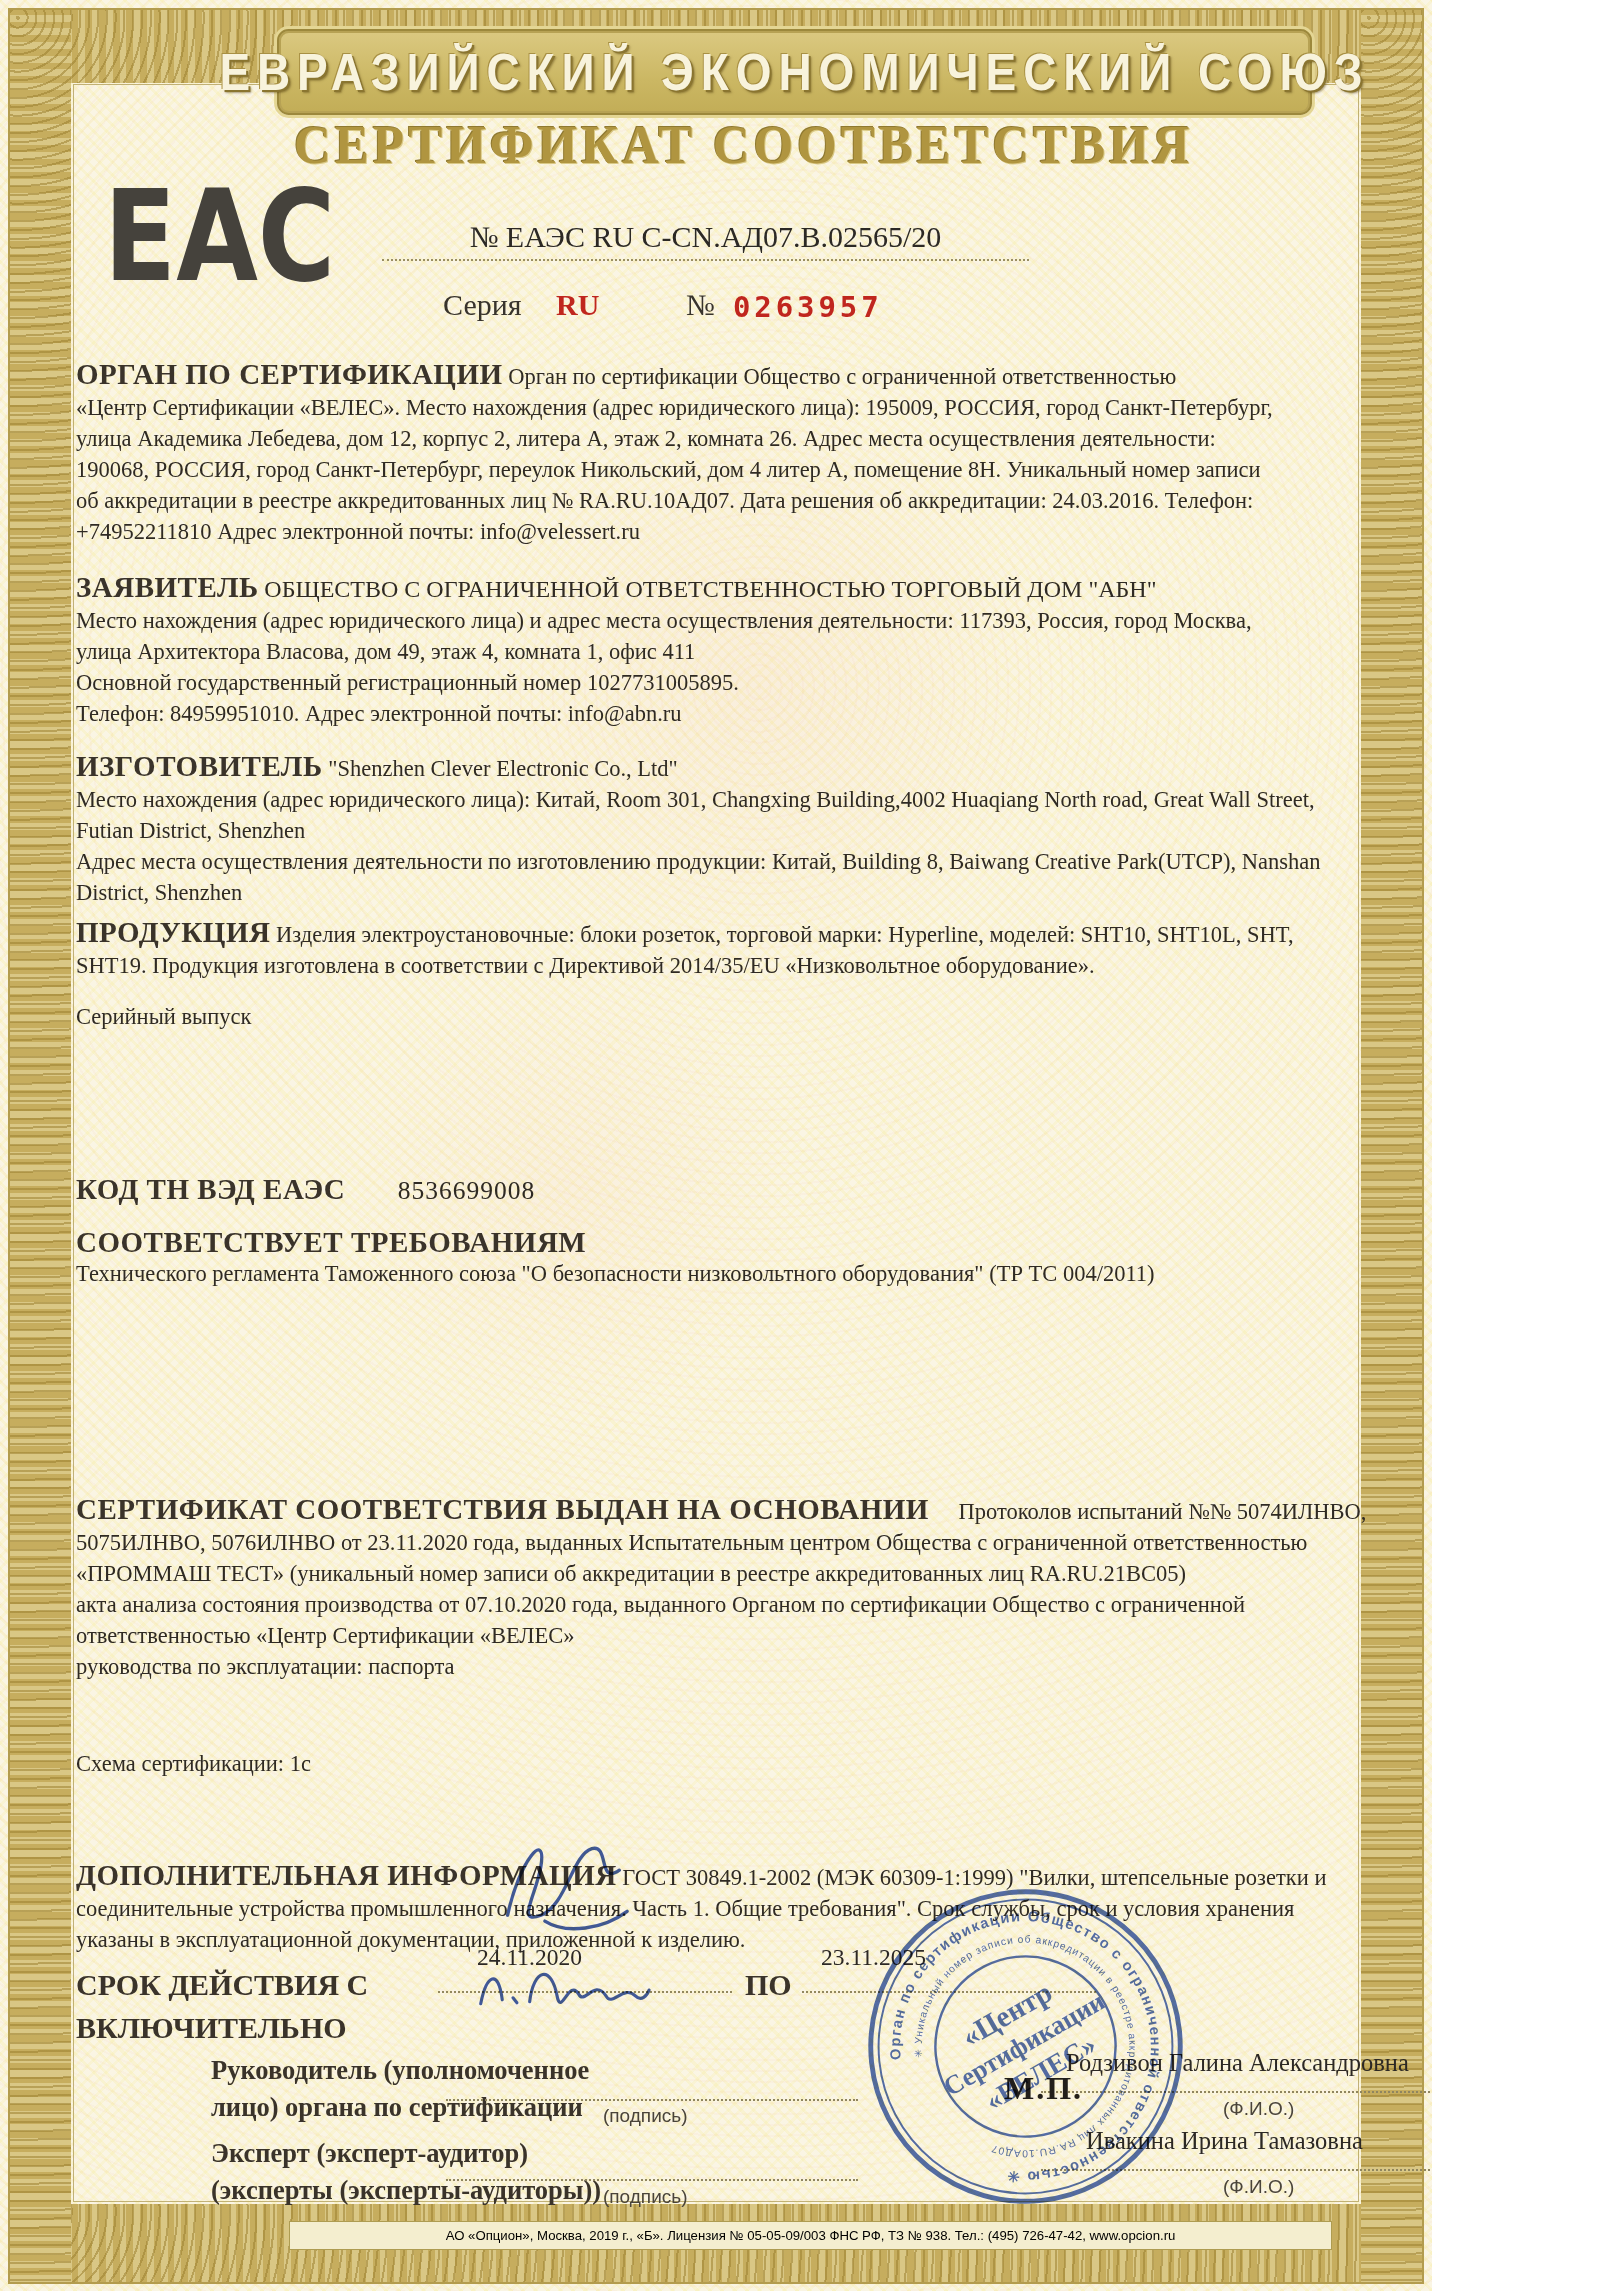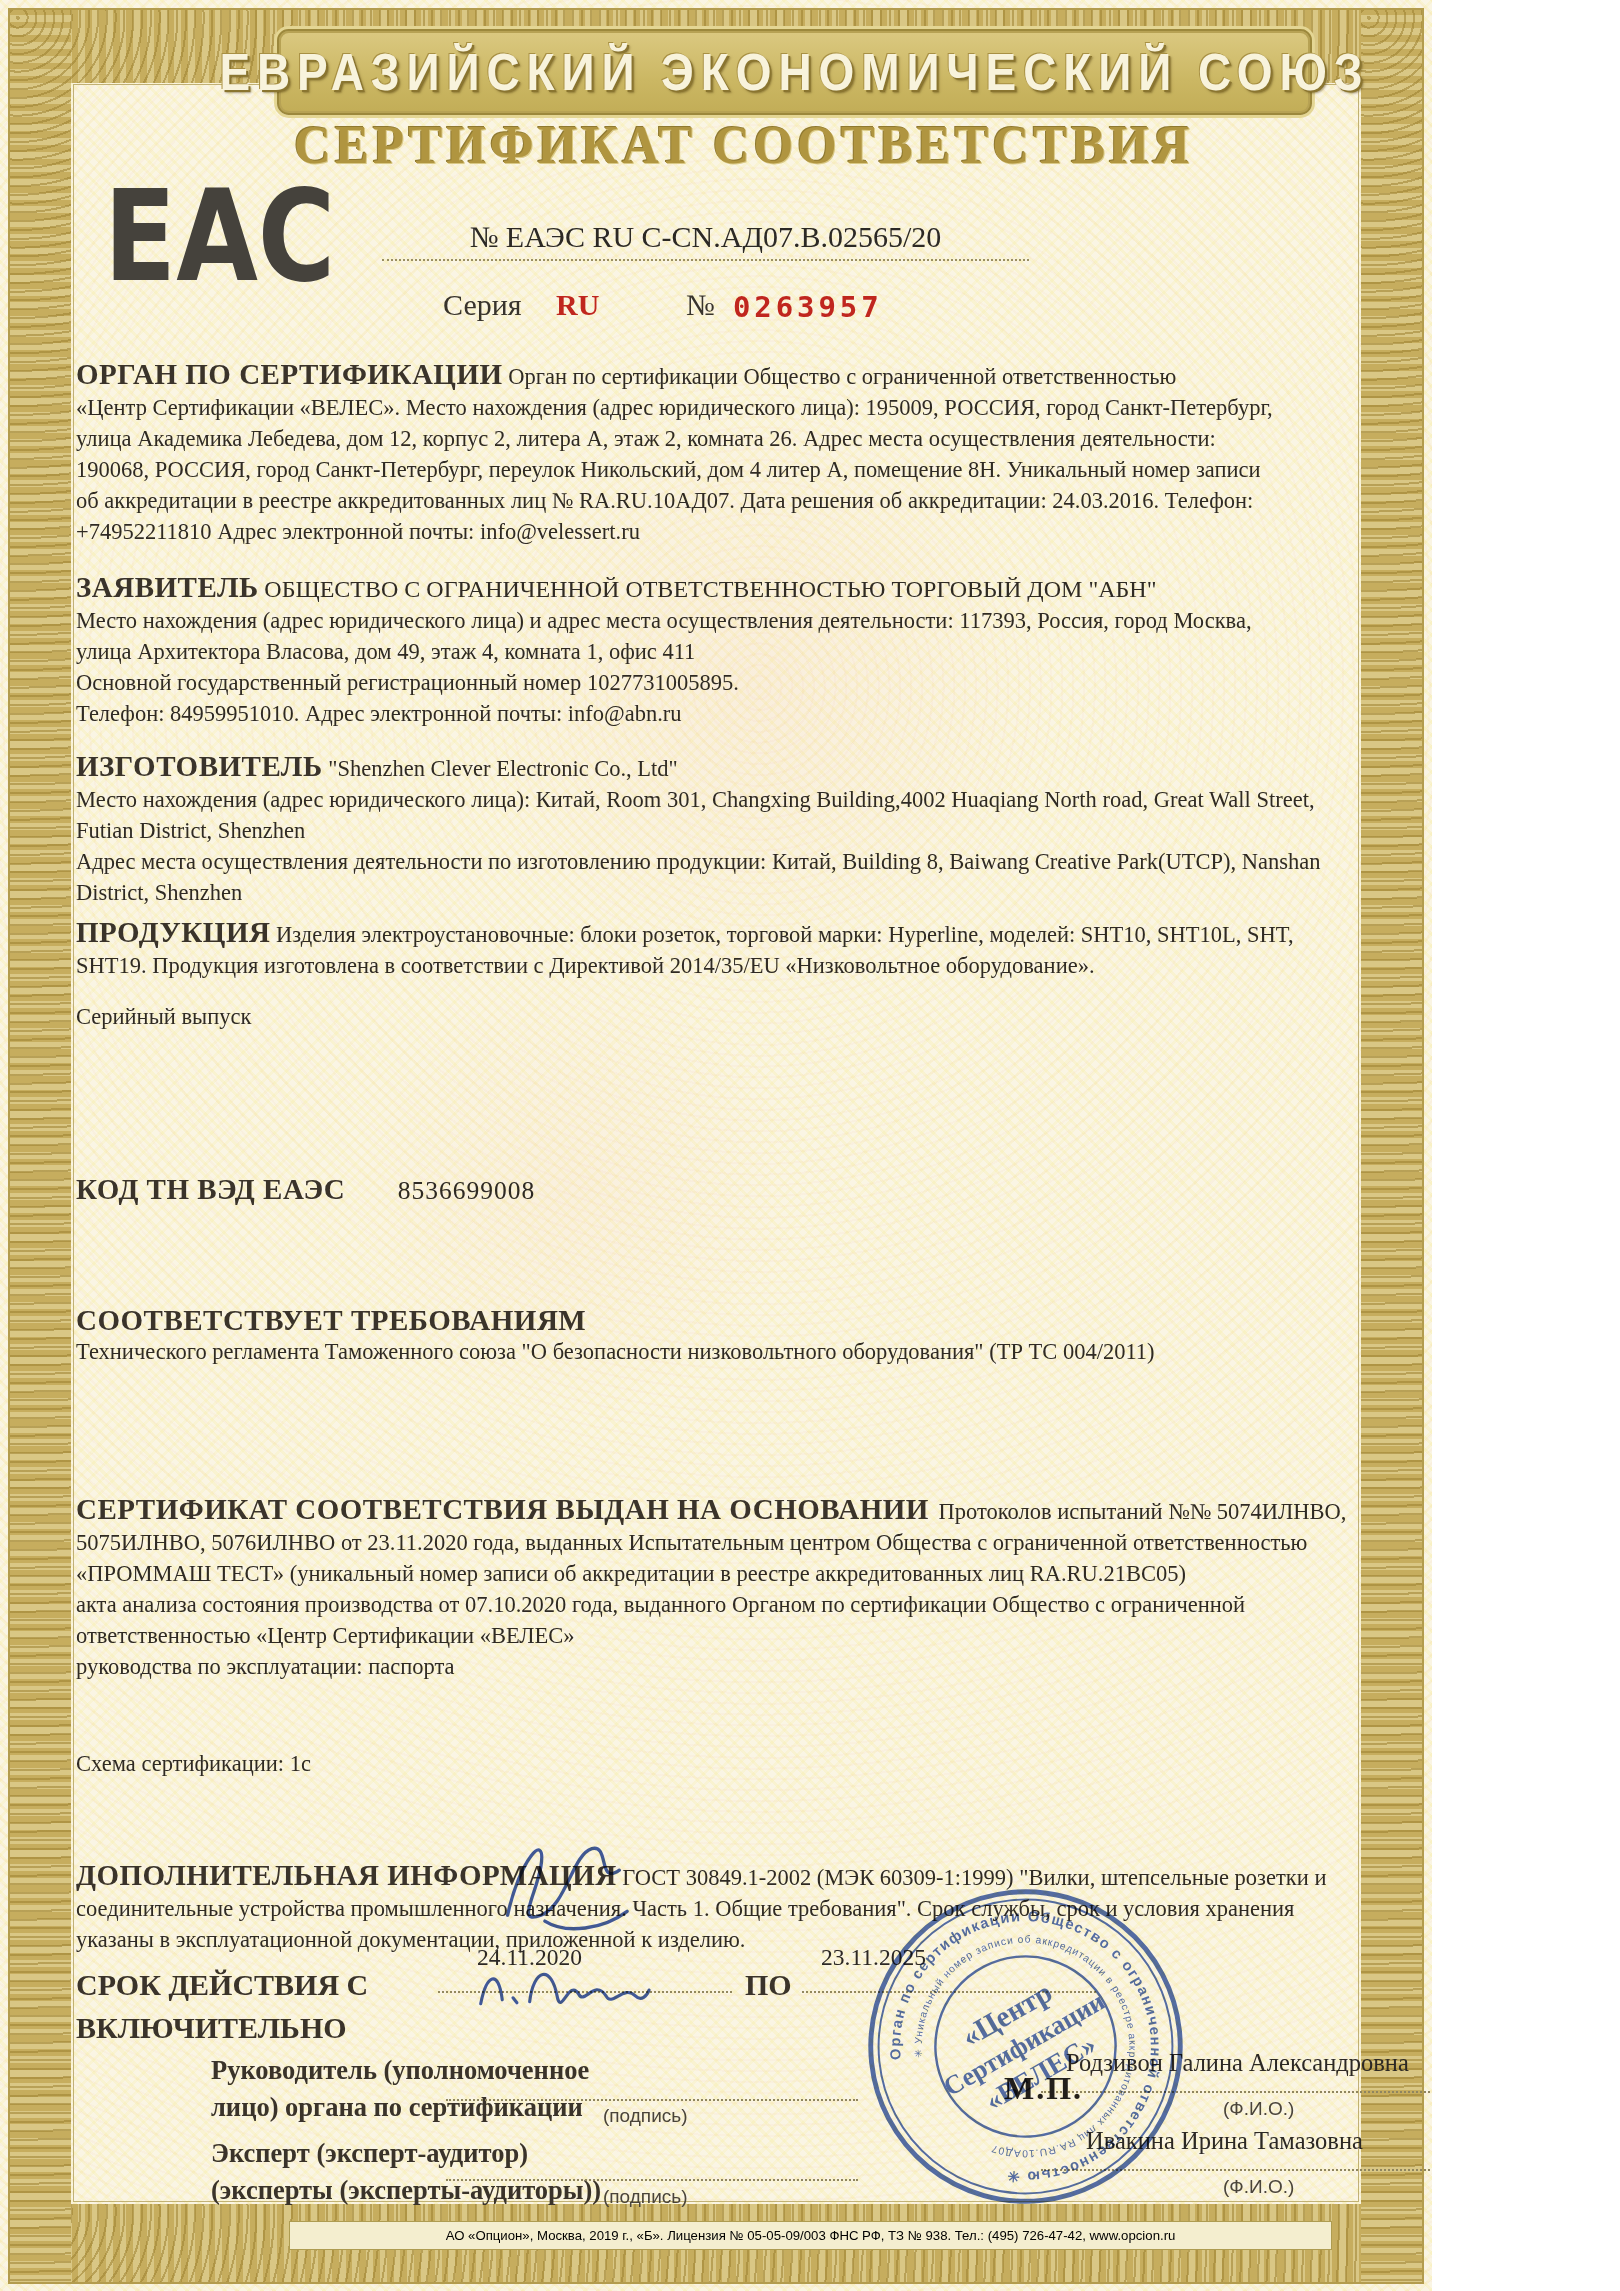--- a/index.html
+++ b/index.html
@@ -48,21 +48,21 @@
     font-size:30px;color:#2c2925;padding-bottom:4.9px;border-bottom:2px dotted #9a8f62;white-space:nowrap;}
   .series-row{position:absolute;left:0;top:288px;width:1620px;height:43px;font-size:30px;}
   .series-label{position:absolute;left:443px;color:#38332c;}
   .series-value{position:absolute;left:556px;color:#c0261e;font-weight:bold;}
   .no-sign{position:absolute;left:686px;color:#38332c;}
   .blank-no{position:absolute;left:733px;color:#c0261e;font-family:"DejaVu Sans Mono",monospace;
     font-weight:bold;letter-spacing:3.9px;font-size:29px;top:2px;}
   
   .sec{position:absolute;left:76px;width:1474px;font-size:22.5px;line-height:31px;color:#2f2a23;}
   .sec .h{font-weight:bold;font-size:29px;letter-spacing:0.5px;color:#3a332a;}
-  .sec .h.big-gap{margin-right:4px;}
+  .sec .h.big-gap{margin-right:24px;}
   .caps{font-size:24px;}
   .kod-value{font-size:25.5px;letter-spacing:1px;margin-left:47px;}
   .plain{position:absolute;font-size:22.5px;color:#2f2a23;}
   
   .v-label{position:absolute;left:76px;font-weight:bold;font-size:30px;color:#3a332a;}
   .v-date{position:absolute;font-size:23.5px;color:#2c2824;}
   .v-line{position:absolute;border-bottom:2px dotted #93885e;height:1px;}
   .v-po{position:absolute;font-weight:bold;font-size:30px;color:#3a332a;}
   
   .sig-label{position:absolute;left:211px;font-weight:bold;font-size:26.5px;color:#3a332a;line-height:37px;}
@@ -145,21 +145,21 @@
         <div>SHT19. Продукция изготовлена в соответствии с Директивой 2014/35/EU «Низковольтное оборудование».</div>
       </div>
   </div>
   <div class="plain" style="left:76px;top:1004px">Серийный выпуск</div>
 
   <div class="sec" style="top:1174px">
     <span class="h">КОД ТН ВЭД ЕАЭС</span>
     <span class="kod-value">8536699008</span>
   </div>
 
-  <div class="sec" style="top:1305px">
+  <div class="sec" style="top:1227px">
     <div class="h">СООТВЕТСТВУЕТ ТРЕБОВАНИЯМ</div>
     <div>
         <div>Технического регламента Таможенного союза "О безопасности низковольтного оборудования" (ТР ТС 004/2011)</div>
       </div>
   </div>
 
   <div class="sec" style="top:1494px">
     <span class="h big-gap">СЕРТИФИКАТ СООТВЕТСТВИЯ  ВЫДАН НА ОСНОВАНИИ</span>
     <span>Протоколов испытаний №№ 5074ИЛНВО,</span>
     <div>

